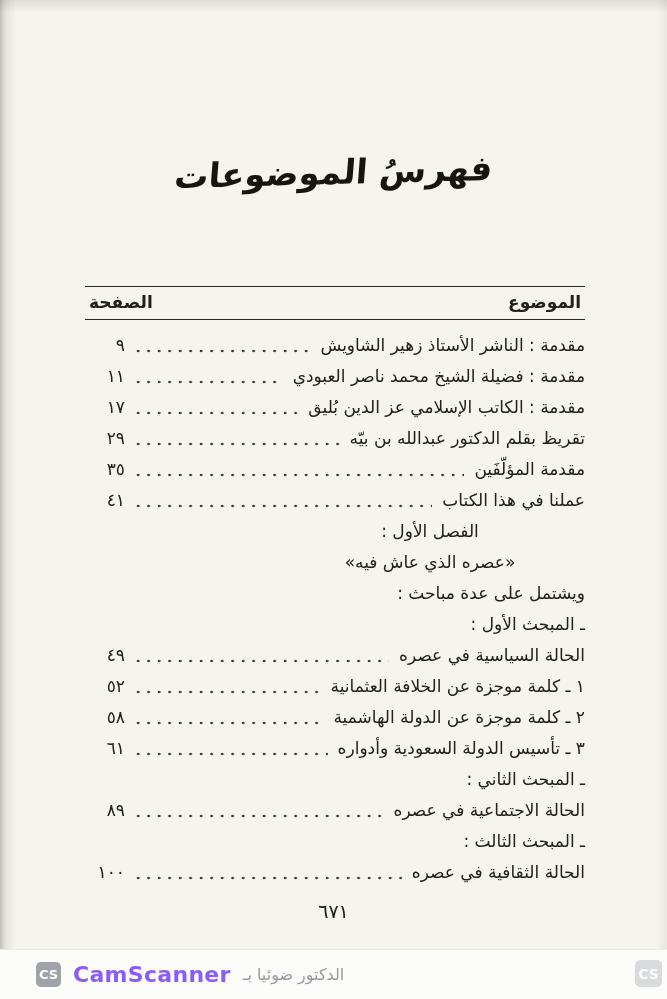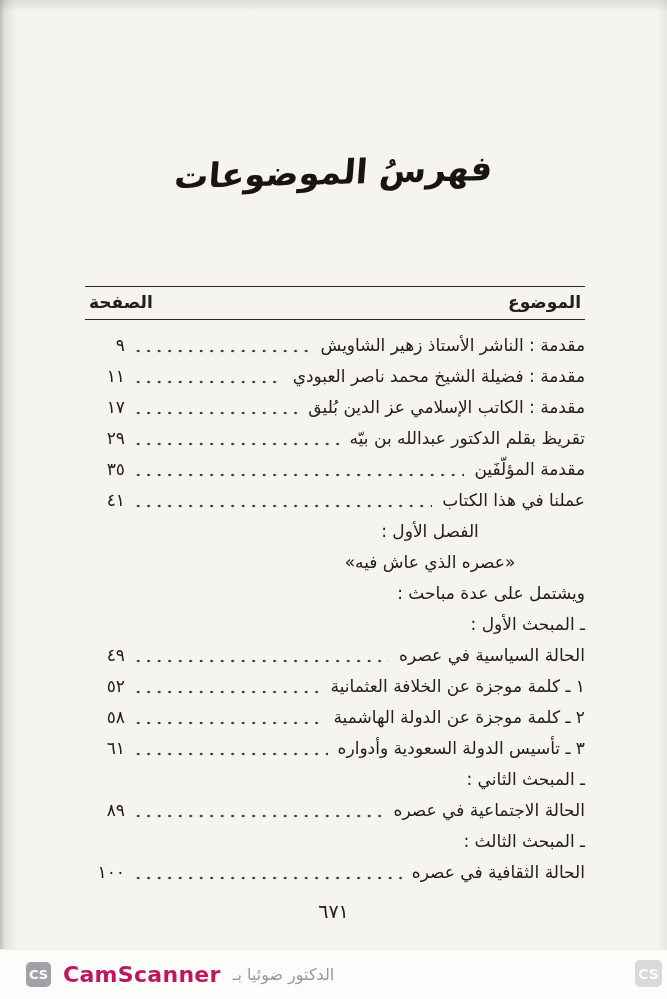--- a/index.html
+++ b/index.html
@@ -74,38 +74,38 @@
     text-align: center;
     font-size: 19px;
   }
   .cs-bar {
     position: absolute; left: 0; right: 0; bottom: 0;
     height: 50px;
     background: #fcfcfb;
     border-top: 1px solid #ececea;
     display: flex;
     align-items: center;
-    padding-left: 26px;
+    padding-left: 36px;
     gap: 12px;
     z-index: 6;
   }
   .cs-logo {
     width: 25px; height: 25px;
     border-radius: 5px;
     background: #9fa3a7;
     color: #ffffff;
     font-weight: bold;
     font-size: 13px;
     display: flex; align-items: center; justify-content: center;
     flex: 0 0 auto;
   }
   .cs-brand {
     font-size: 22px;
     font-weight: bold;
-    color: #be185d;
+    color: #8b5cf6;
     letter-spacing: .3px;
   }
   .cs-ar {
     font-size: 16px;
     color: #97999c;
     direction: rtl;
   }
   .cs-corner {
     position: absolute; right: 5px; bottom: 12px;
     width: 27px; height: 27px;

